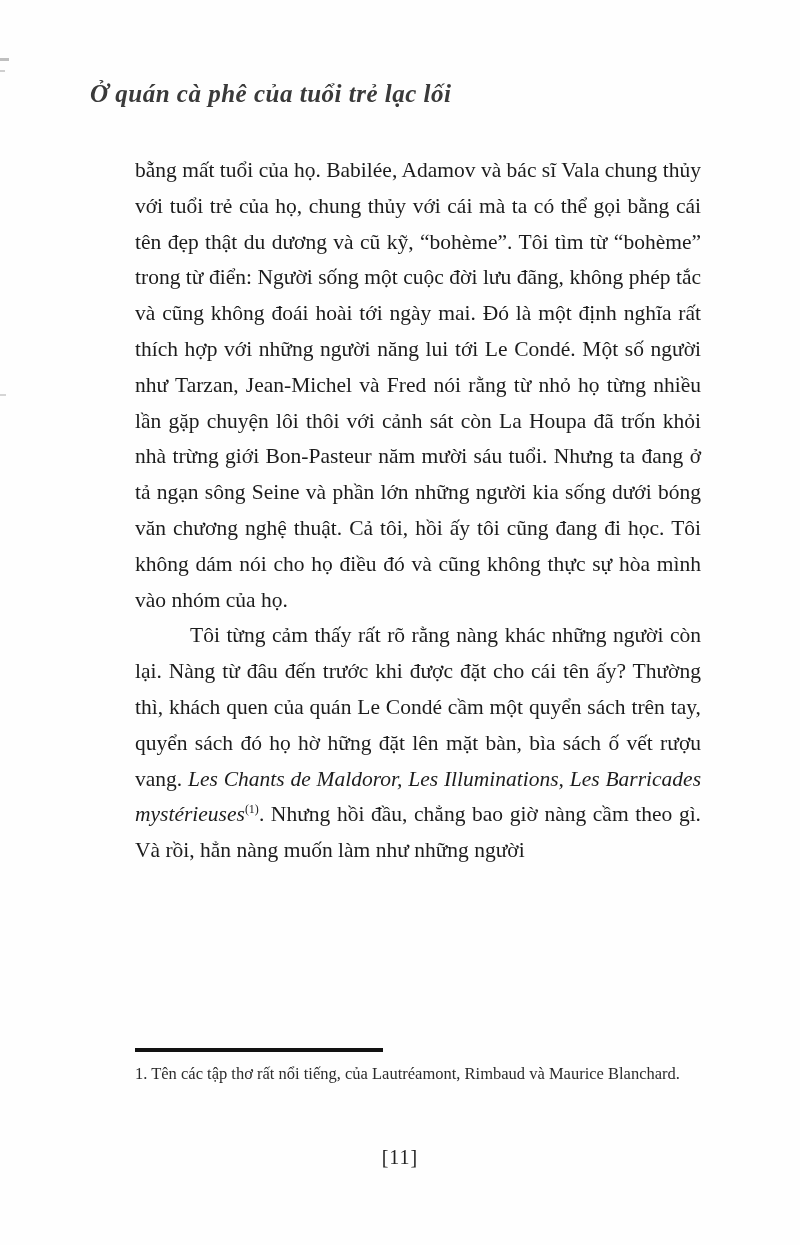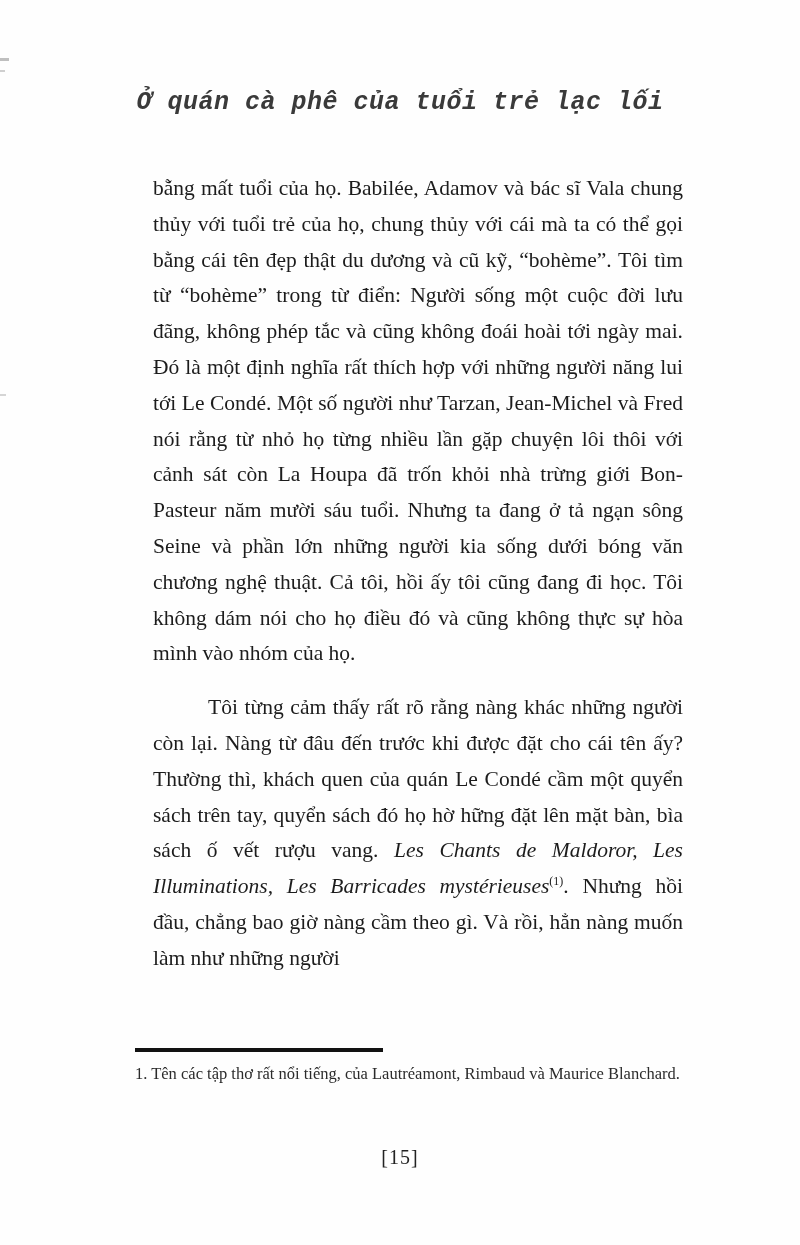--- a/index.html
+++ b/index.html
@@ -16,40 +16,38 @@
   .page {
     position: absolute;
     inset: 0;
     background: #fefefe;
   }
   .chapter-title {
     position: absolute;
     top: 80px;
     left: 90px;
     right: 90px;
-    text-align: center;
-    font-family: Liberation Mono, monospace;
+    font-family: Liberation Serif, serif;
     font-style: italic;
     font-weight: 600;
     font-size: 25px;
     letter-spacing: 0.5px;
     color: #3a3a3a;
-    margin-top: 8px;
   }
   .body-text {
     position: absolute;
     top: 153px;
     left: 135px;
     width: 566px;
     font-size: 21.5px;
     line-height: 35.8px;
     text-align: justify;
     color: #1c1c1c;
   }
-  .body-text p { margin: 18px; }
+  .body-text p { margin: 0; }
   .body-text p.indented { text-indent: 55px; }
   .italic-run { font-style: italic; }
   sup.note-ref {
     font-size: 12px;
     vertical-align: super;
     line-height: 0;
   }
   .footnote-rule {
     position: absolute;
     left: 135px;
@@ -98,15 +96,15 @@
 
   <div class="body-text">
     <p>bẵng mất tuổi của họ. Babilée, Adamov và bác sĩ Vala chung thủy với tuổi trẻ của họ, chung thủy với cái mà ta có thể gọi bằng cái tên đẹp thật du dương và cũ kỹ, “bohème”. Tôi tìm từ “bohème” trong từ điển: Người sống một cuộc đời lưu đãng, không phép tắc và cũng không đoái hoài tới ngày mai. Đó là một định nghĩa rất thích hợp với những người năng lui tới Le Condé. Một số người như Tarzan, Jean-Michel và Fred nói rằng từ nhỏ họ từng nhiều lần gặp chuyện lôi thôi với cảnh sát còn La Houpa đã trốn khỏi nhà trừng giới Bon-Pasteur năm mười sáu tuổi. Nhưng ta đang ở tả ngạn sông Seine và phần lớn những người kia sống dưới bóng văn chương nghệ thuật. Cả tôi, hồi ấy tôi cũng đang đi học. Tôi không dám nói cho họ điều đó và cũng không thực sự hòa mình vào nhóm của họ.</p>
     <p class="indented"><span>Tôi từng cảm thấy rất rõ rằng nàng khác những người còn lại. Nàng từ đâu đến trước khi được đặt cho cái tên ấy? Thường thì, khách quen của quán Le Condé cầm một quyển sách trên tay, quyển sách đó họ hờ hững đặt lên mặt bàn, bìa sách ố vết rượu vang. </span><span class="italic-run">Les Chants de Maldoror, Les Illuminations, Les Barricades mystérieuses</span><sup class="note-ref">(1)</sup><span>. Nhưng hồi đầu, chẳng bao giờ nàng cầm theo gì. Và rồi, hẳn nàng muốn làm như những người</span></p>
   </div>
 
   <div class="footnote-rule"></div>
 
   <p class="footnote">1. Tên các tập thơ rất nổi tiếng, của Lautréamont, Rimbaud và Maurice Blanchard.</p>
 
-  <div class="folio">[15]</div>
+  <div class="folio">[11]</div>
 
 </div>
 
 </body></html>

